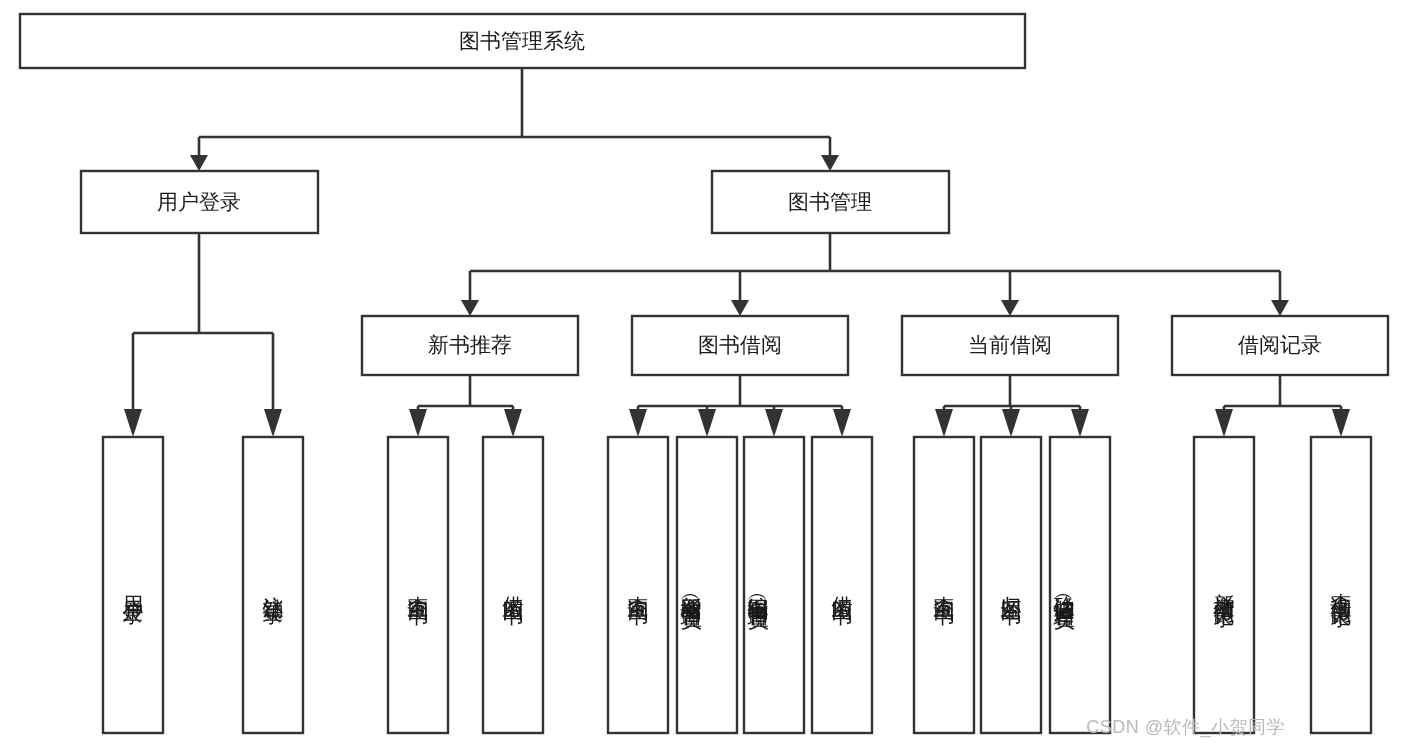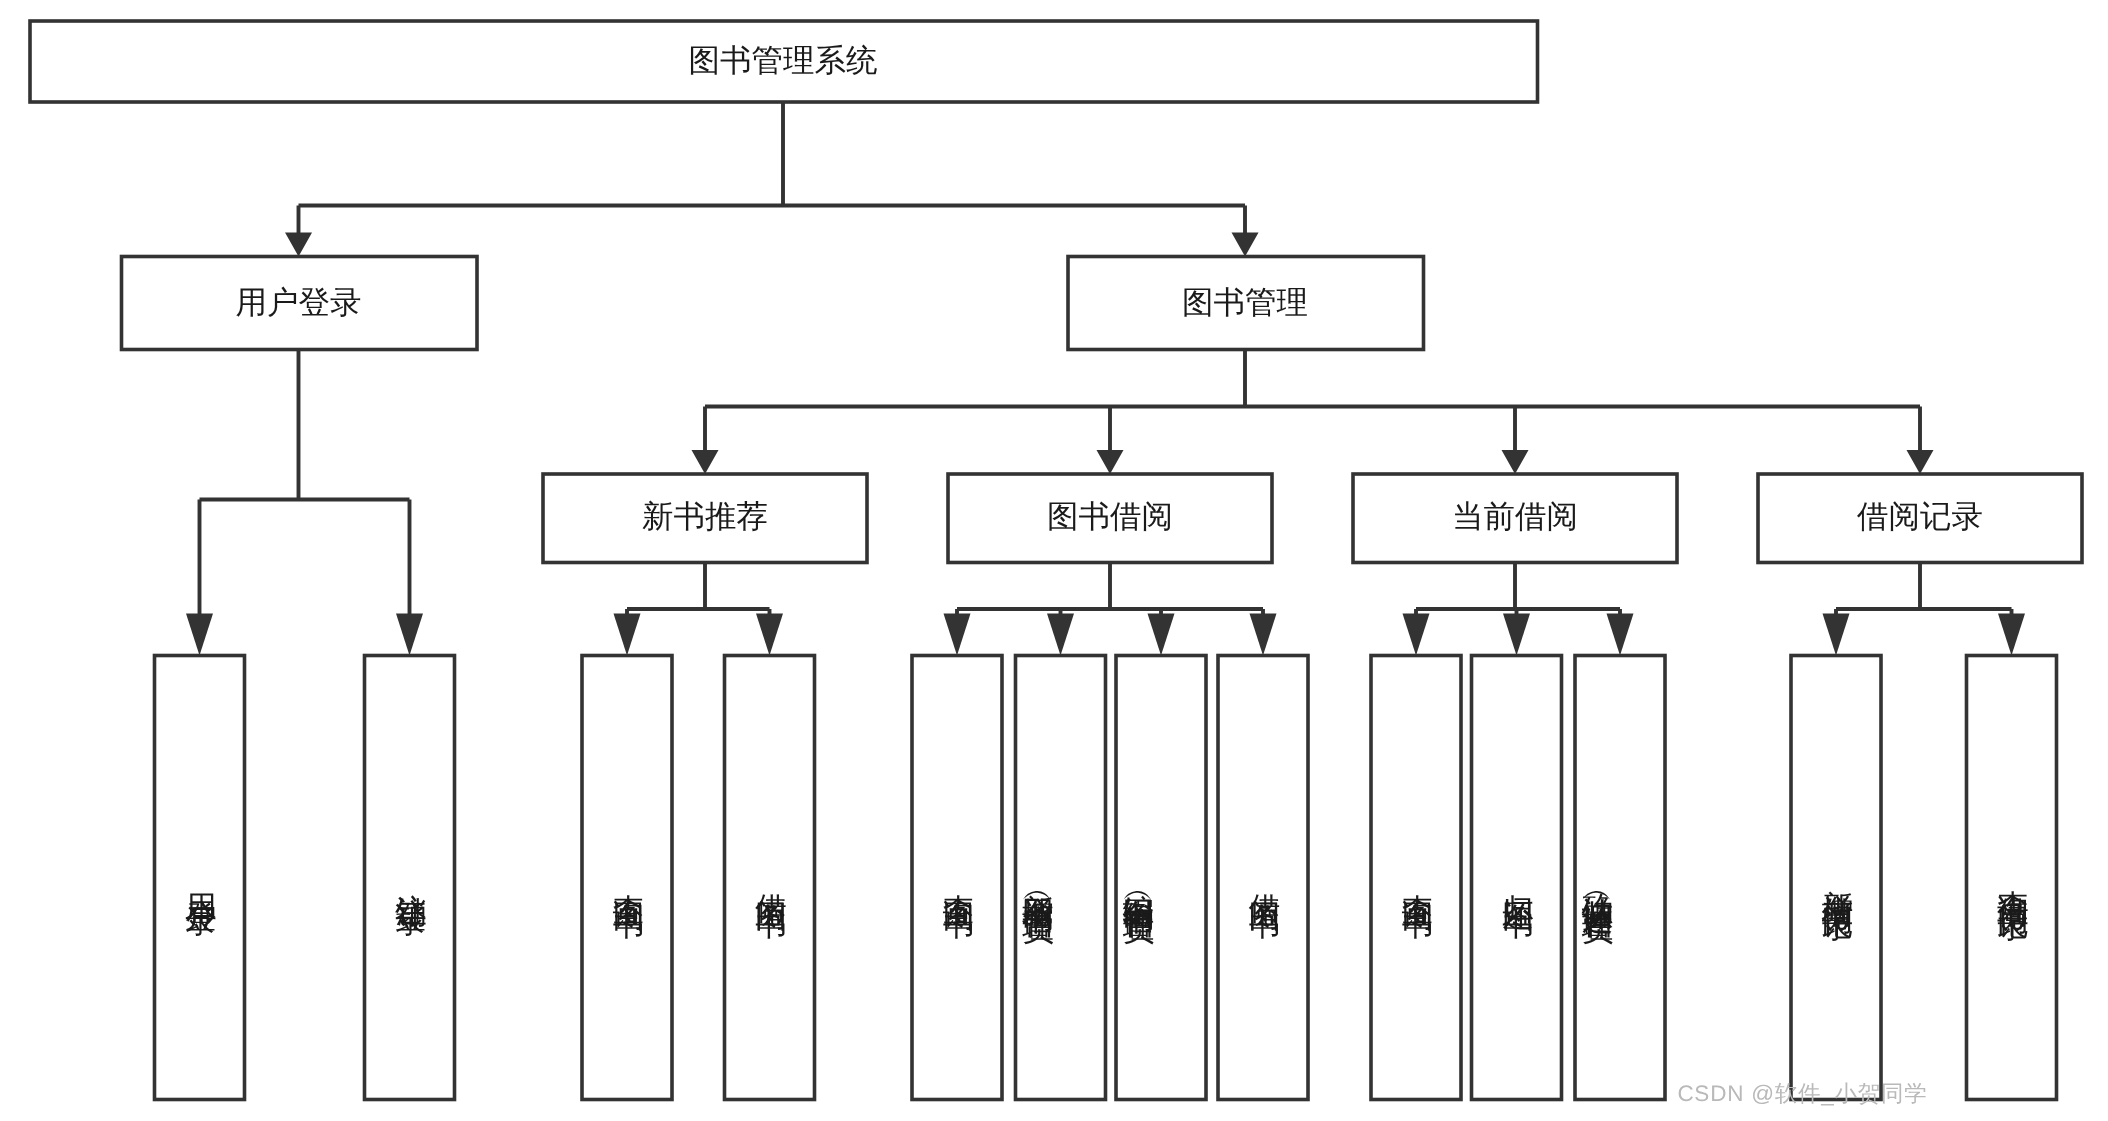--- a/index.html
+++ b/index.html
@@ -47,21 +47,21 @@
   }
   .arrow-head {
     fill: #333333;
     stroke: none;
   }
   .watermark-text {
     position: absolute;
     right: 10px;
     bottom: 8px;
     font-family: "Liberation Sans", "DejaVu Sans", sans-serif;
-    font-size: 15px;
+    font-size: 18px;
     color: #b9b9b9;
     white-space: nowrap;
     letter-spacing: 0.5px;
     user-select: none;
   }
 </style>
 </head>
 <body>
 
 <div id="diagram-root">

